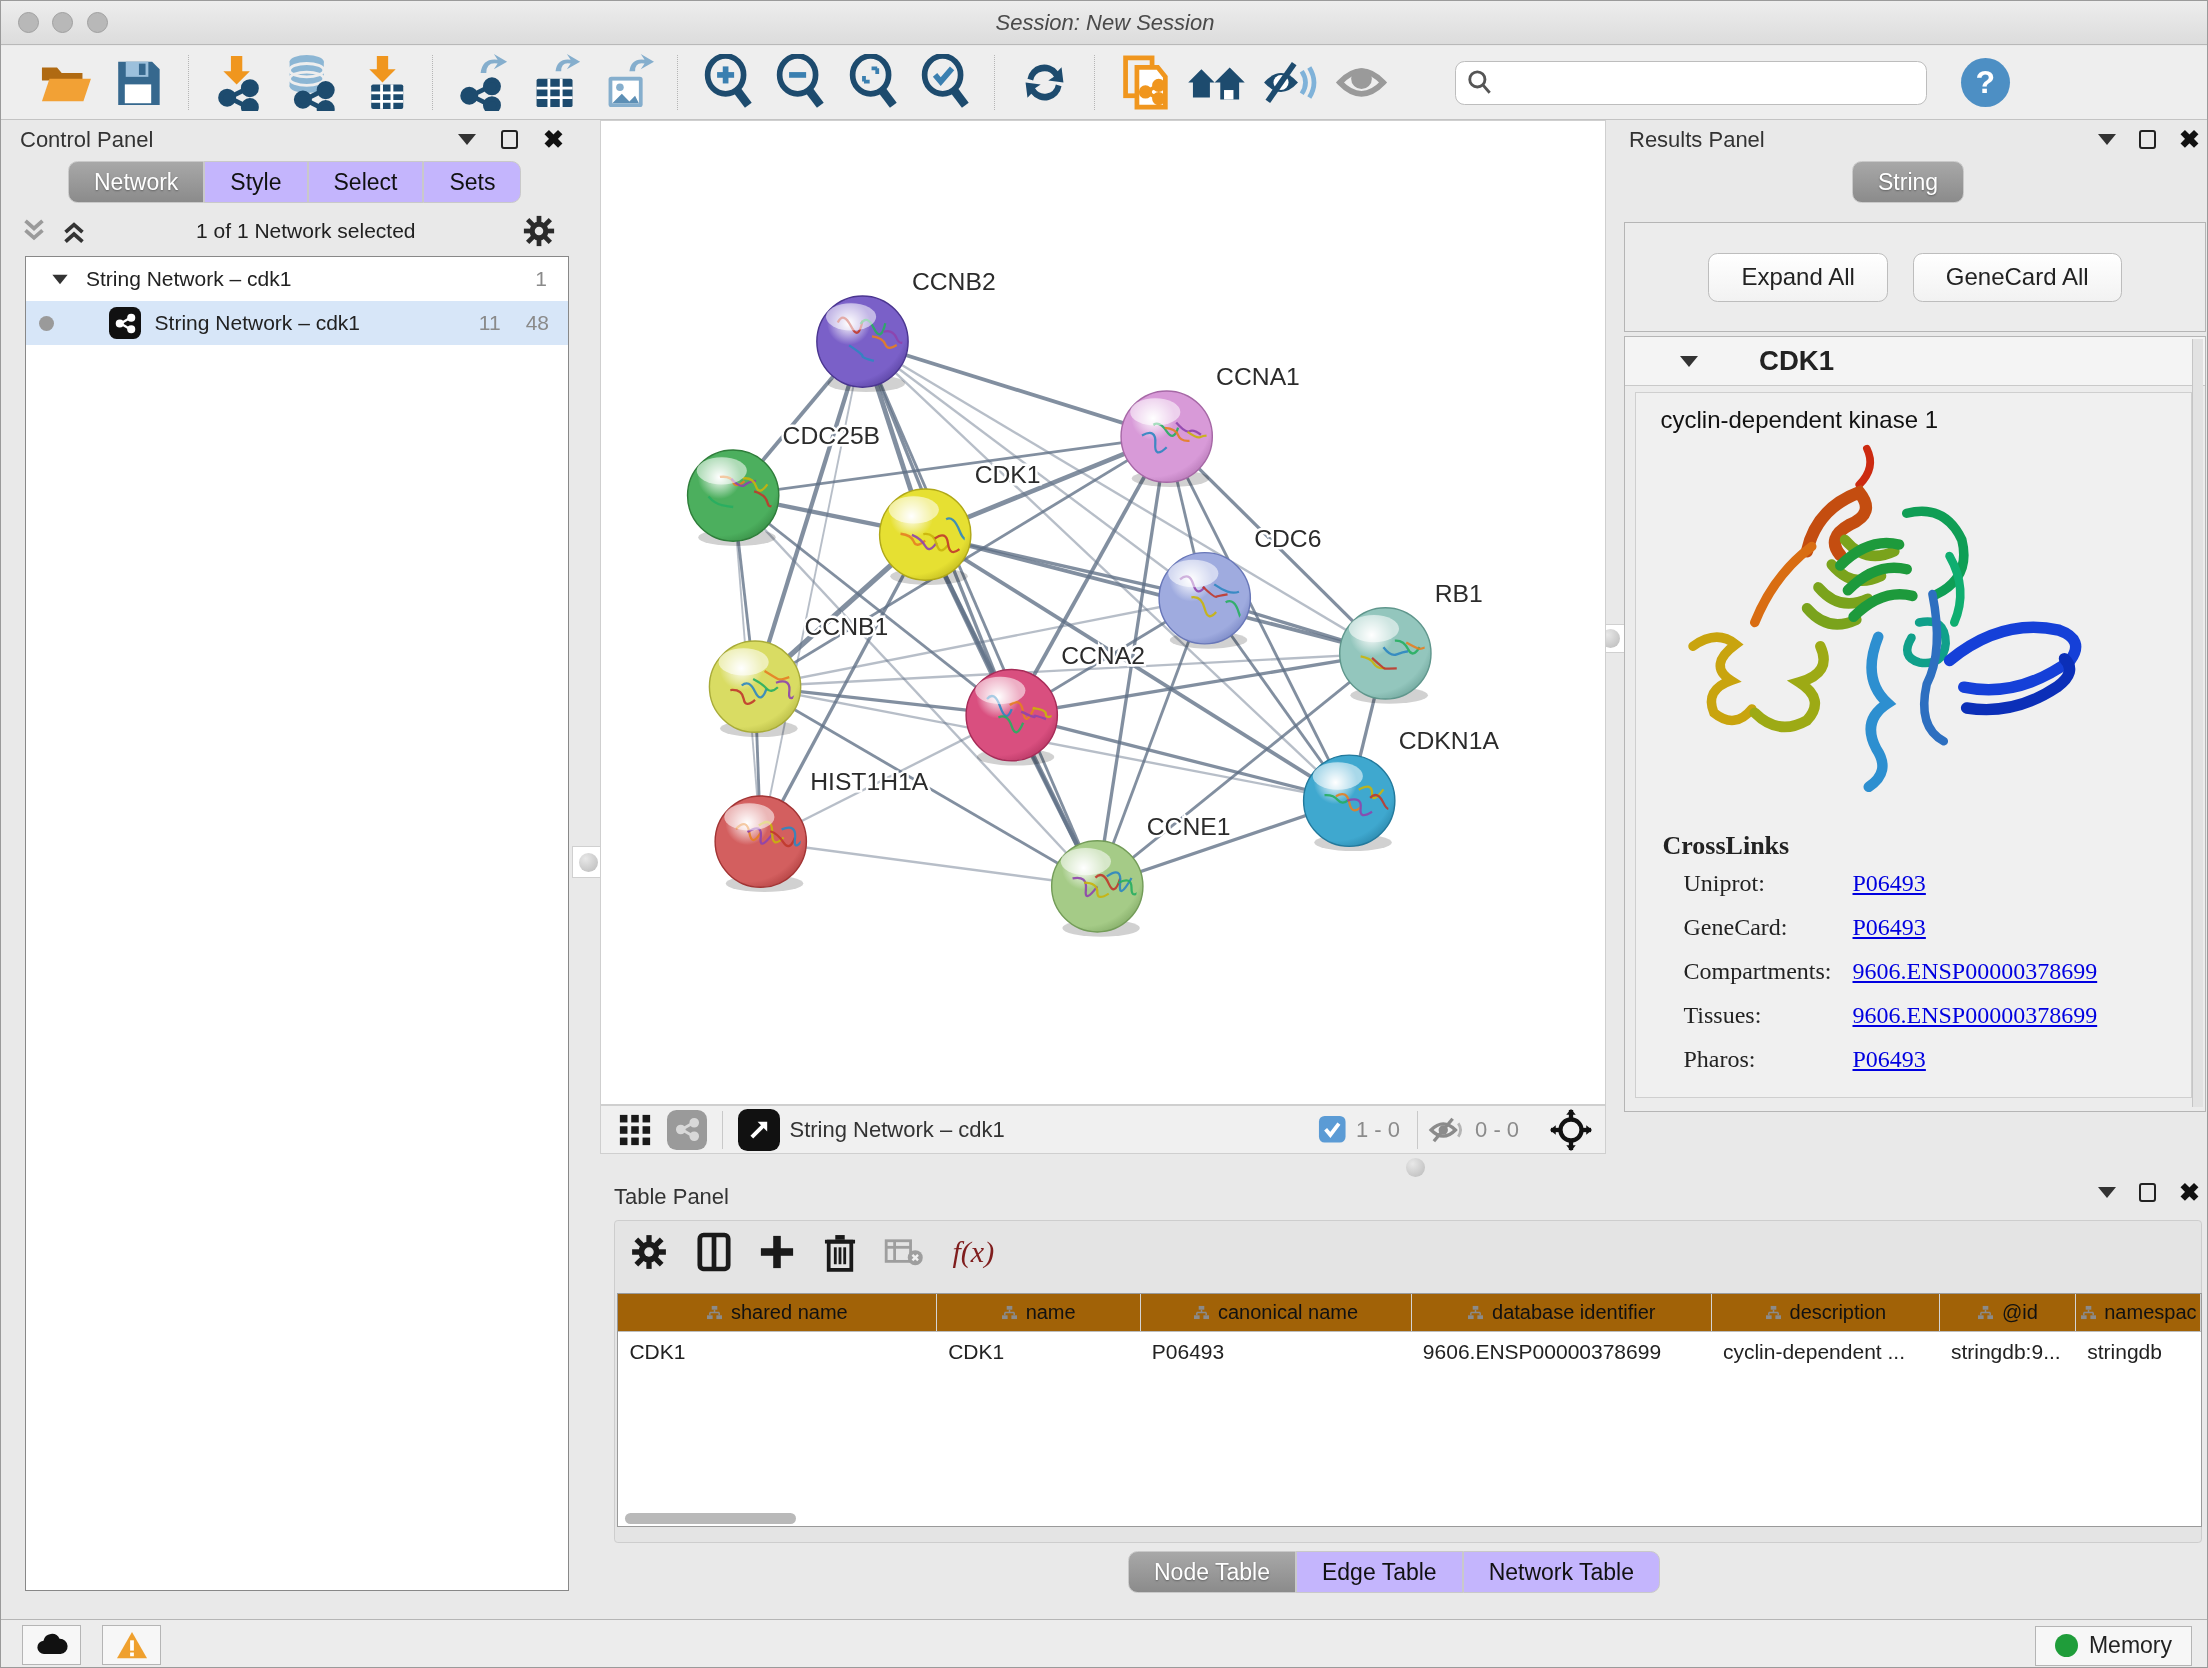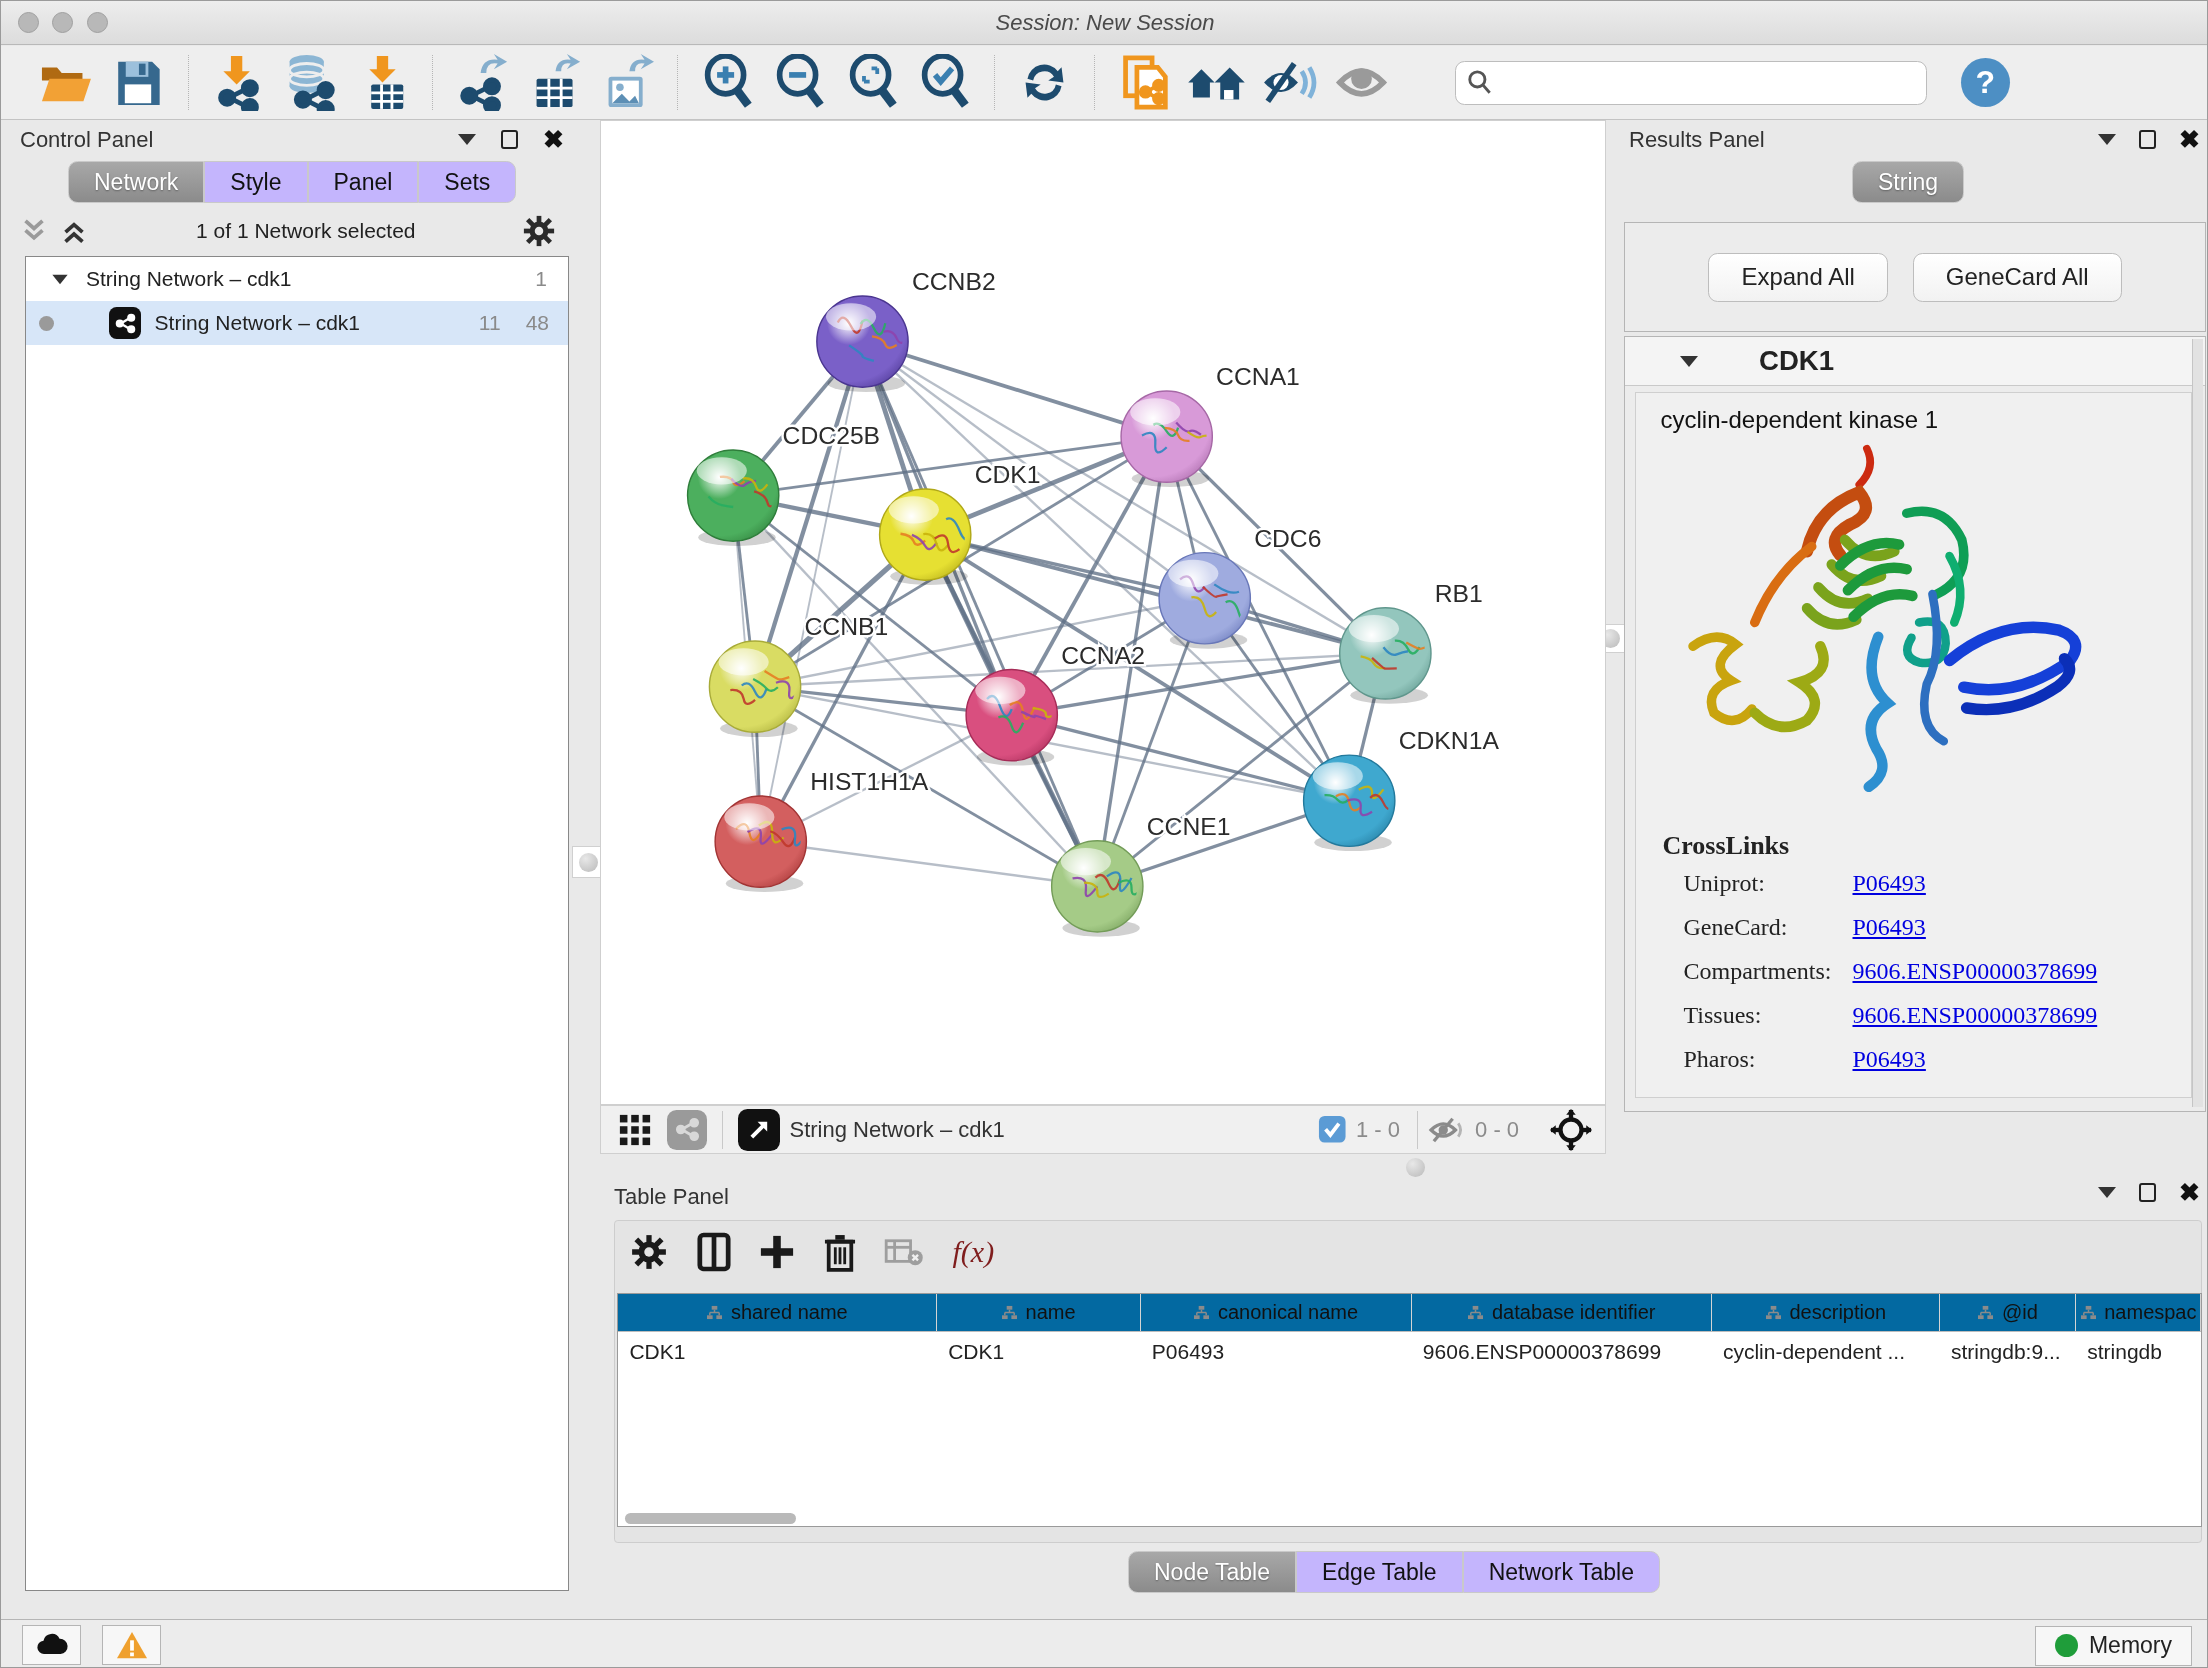--- a/index.html
+++ b/index.html
@@ -79,21 +79,21 @@
   .cl-row{display:flex;font-size:24px;margin-bottom:17px;}
   .cl-label{width:169px;margin-left:21px;}
   .cl-link{color:#0000e0;text-decoration:underline;}
   .res-scroll{position:absolute;right:1.9px;top:1.9px;width:11.4px;height:768px;background:#e2e2e2;border-left:1px solid #c5c5c5;}
   
   .tbl-head{left:613px;top:1183px;}
   .tbl-outer{position:absolute;left:613px;top:1219px;width:1588px;height:323px;background:#e4e4e4;border:1px solid #cdcdcd;border-radius:3.8px;}
   .tbl-toolbar{display:flex;align-items:center;height:61px;padding-left:15px;gap:28.5px;}
   .fx{font-family:Liberation Serif, serif;font-style:italic;font-size:30px;color:#7f1d1d;}
   .grid-table{position:absolute;left:616px;top:1292px;width:1585px;height:234px;background:#fff;border:1.9px solid #9a9a9a;overflow:hidden;}
-  .gt-headrow{display:flex;height:38px;background:#0369a1;border-bottom:1.9px solid #bdbdbd;}
+  .gt-headrow{display:flex;height:38px;background:#a16207;border-bottom:1.9px solid #bdbdbd;justify-content:flex-end;}
   .gt-h{display:flex;align-items:center;justify-content:center;gap:7.6px;font-size:20px;color:#111;
     border-right:1px solid #d4d4d4;overflow:hidden;white-space:nowrap;}
   .gt-row{display:flex;height:40px;}
   .gt-c{display:flex;align-items:center;font-size:21px;padding-left:11.4px;overflow:hidden;white-space:nowrap;}
   .hscroll{position:absolute;left:616px;top:1510px;width:1585px;height:15px;}
   .hthumb{position:absolute;left:7.6px;top:1.9px;width:171px;height:11.4px;border-radius:5.7px;background:#b9b9b9;}
   .tbl-tabs{position:absolute;left:1127px;top:1550px;display:flex;}
   
   .statusbar{position:absolute;left:0;top:1618px;width:2208px;height:50px;background:#ececec;border-top:1.9px solid #b5b5b5;
     display:flex;align-items:center;}
@@ -306,21 +306,21 @@
   </div>
   <div style="position:absolute;left:457px;top:126px;display:flex;gap:25px;align-items:center;">
     <div class="tri-down"></div>
     <div class="sq-icon"></div>
     <div class="x-icon">✖</div>
   </div>
 
   <div class="ctl-tabs">
     <div class="tabbtn sel first">Network</div>
     <div class="tabbtn">Style</div>
-    <div class="tabbtn">Panel</div>
+    <div class="tabbtn">Select</div>
     <div class="tabbtn last">Sets</div>
   </div>
 
   <div class="ctl-row2">
     <svg width="32" height="28.5" viewBox="0 0 34 30">
       <g stroke="#9a9a9a" stroke-width="4" fill="none">
           <path d="M8 4 l9 8 9 -8"></path>
           <path d="M8 14 l9 8 9 -8"></path>
         </g>
     </svg>

